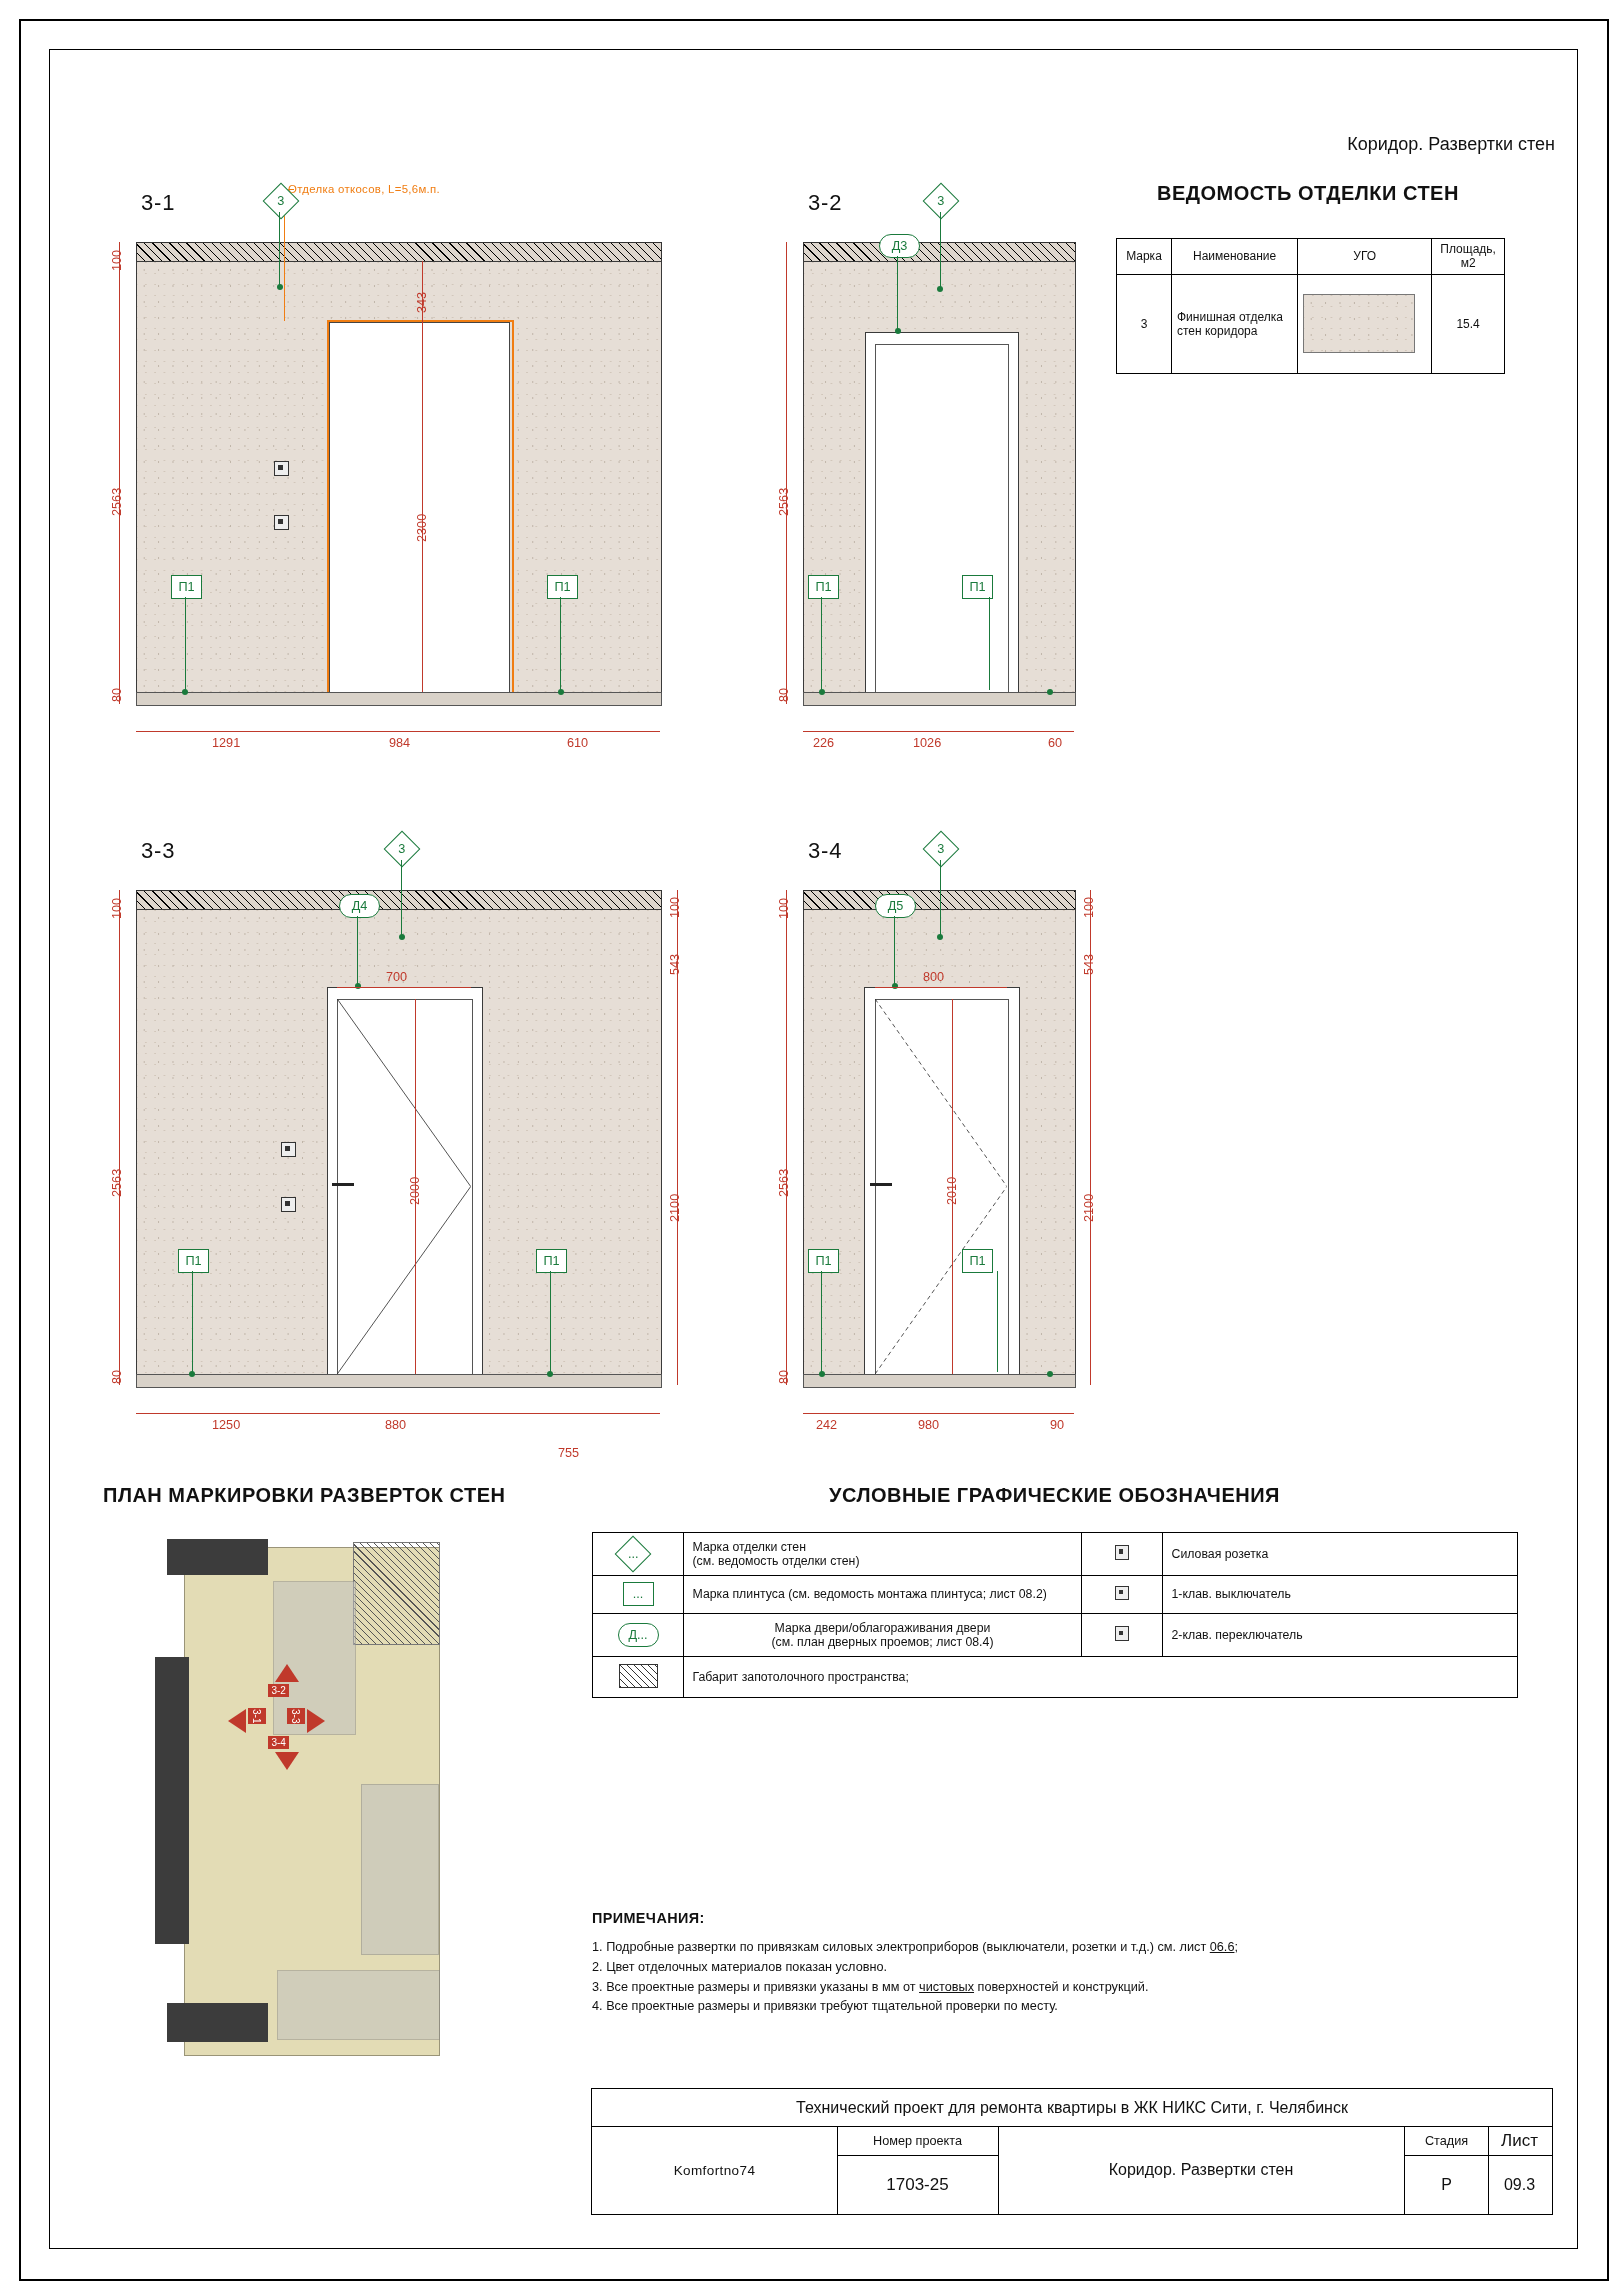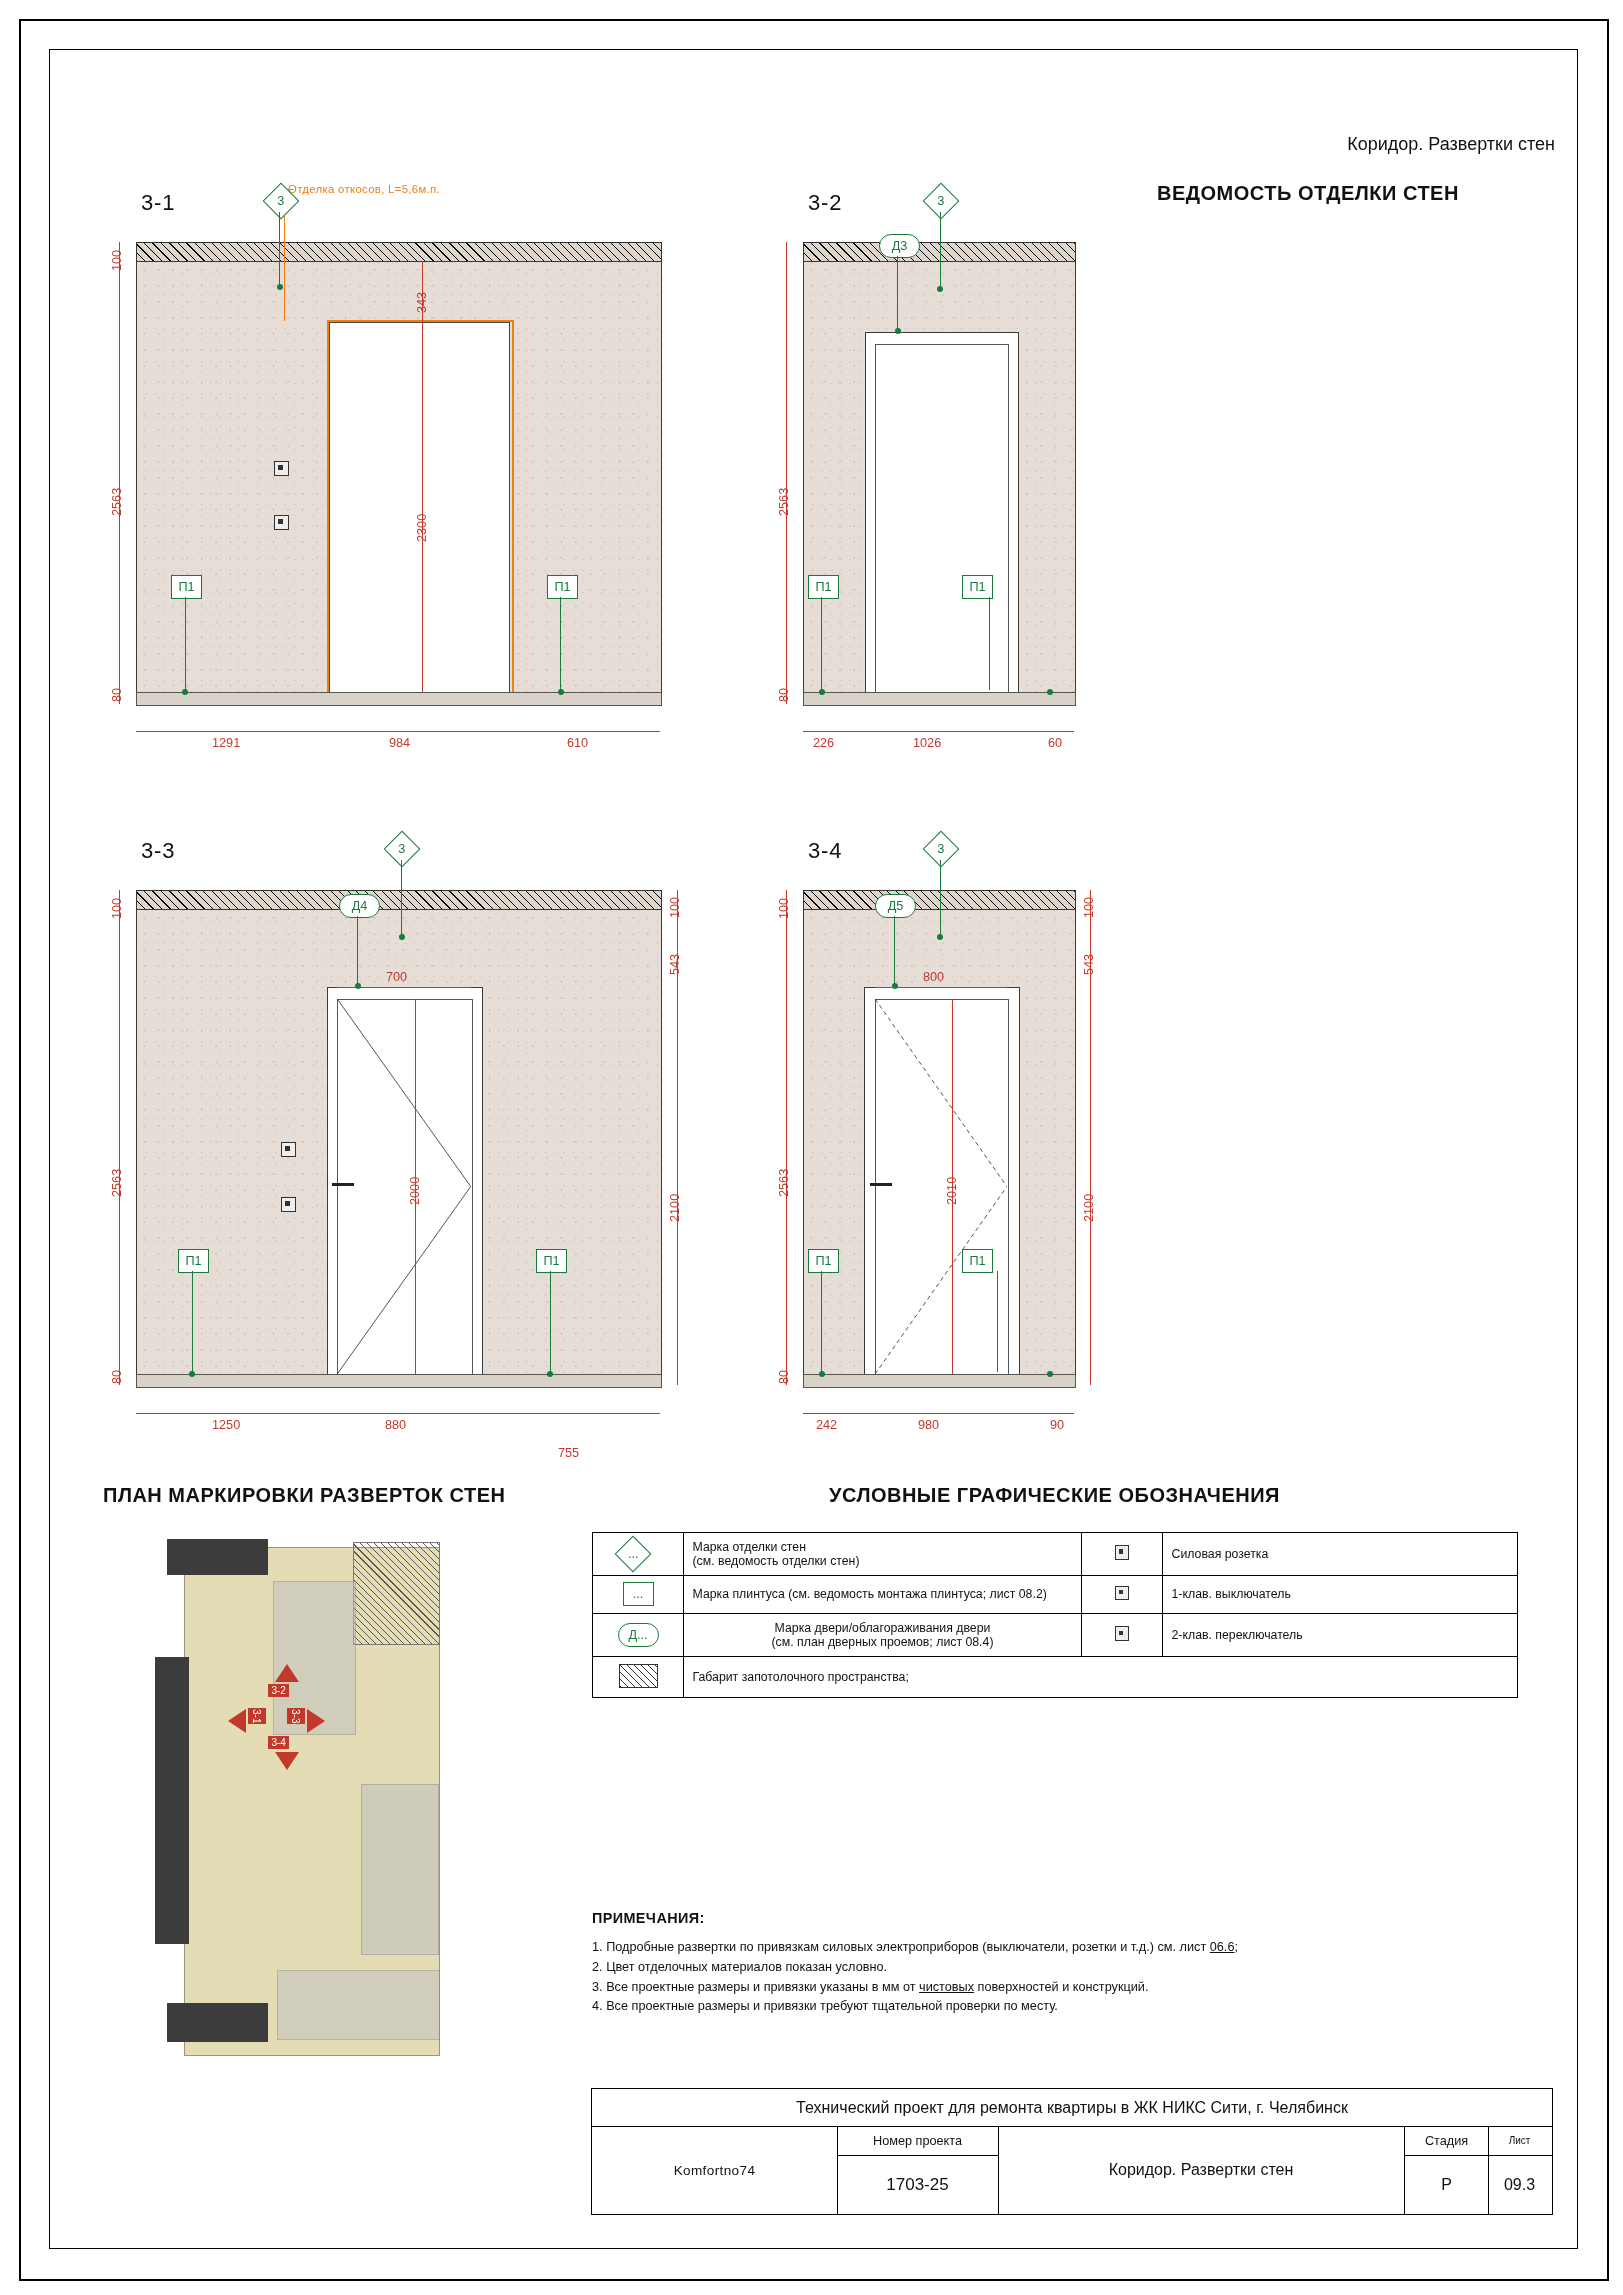--- a/index.html
+++ b/index.html
@@ -183,20 +183,40 @@
     <div class="dimtxt v" style="left:25px;top:338px;">2563</div>
     <div class="dimtxt v" style="left:25px;top:524px;">80</div>
 
     <div class="dimline" style="left:51px;top:553px;width:271px;height:0.8px;"></div>
     <div class="dimtxt" style="left:61px;top:558px;">226</div>
     <div class="dimtxt" style="left:161px;top:558px;">1026</div>
     <div class="dimtxt" style="left:296px;top:558px;">60</div>
   </div>
 
   <div class="sec-title" style="left:1157px;top:182px;">ВЕДОМОСТЬ ОТДЕЛКИ СТЕН</div>
+  <table class="vt" style="left:1116px;top:238px;width:389px;">
+    <tbody>
+        <tr>
+      <th style="width:47px;">Марка</th>
+      <th style="width:127px;">Наименование</th>
+      <th style="width:127px;">УГО</th>
+      <th style="width:64px;">Площадь, м2</th>
+    </tr>
+    <tr>
+      <td style="text-align:center;height:91px;">3</td>
+      <td>Финишная отделка стен коридора</td>
+      <td style="text-align:center;">
+        <div class="swatch">
+              <div class="wall-tex"></div>
+            </div>
+      </td>
+      <td style="text-align:center;">15.4</td>
+    </tr>
+  </tbody>
+    </table>
 
   <div class="elev" style="left:85px;top:833px;width:609px;height:592px;">
     <div class="label-num" style="left:56px;top:5px;">3-3</div>
     <div class="ceil" style="left:51px;top:57px;width:524px;height:18.6px;"></div>
     <div class="wallbox" style="left:51px;top:76px;width:524px;height:465px;">
       <div class="wall-tex"></div>
     </div>
     <div class="door-outer" style="left:242px;top:154px;width:154px;height:387px;"></div>
     <div class="door-inner" style="left:252px;top:166px;width:134px;height:375px;"></div>
     <svg style="position:absolute;left:252px;top:166px;width:134px;height:375px;" viewBox="0 0 158 444" width="134" height="375">
@@ -406,20 +426,20 @@
 
     <div class="cell" style="left:245px;top:37px;width:161px;height:29px;font-size:12.7px;">Номер проекта</div>
     <div class="row" style="left:245px;top:66px;width:161px;height:0;"></div>
     <div class="cell" style="left:245px;top:66px;width:161px;height:59px;font-size:17px;">1703-25</div>
     <div class="vline" style="left:406px;top:37px;height:88px;"></div>
 
     <div class="cell" style="left:406px;top:37px;width:406px;height:88px;font-size:16px;">Коридор. Развертки стен</div>
     <div class="vline" style="left:812px;top:37px;height:88px;"></div>
 
     <div class="cell" style="left:812px;top:37px;width:85px;height:29px;font-size:12.7px;">Стадия</div>
-    <div class="cell" style="left:896px;top:37px;width:63px;height:29px;font-size:10px;">Лист</div>
+    <div class="cell" style="left:896px;top:37px;width:63px;height:29px;font-size:17px;">Лист</div>
     <div class="row" style="left:812px;top:66px;width:148px;height:0;"></div>
     <div class="vline" style="left:896px;top:37px;height:88px;"></div>
     <div class="cell" style="left:812px;top:66px;width:85px;height:59px;font-size:16px;">Р</div>
     <div class="cell" style="left:896px;top:66px;width:63px;height:59px;font-size:16px;">09.3</div>
   </div>
 </div>
 
 
 </body></html>

